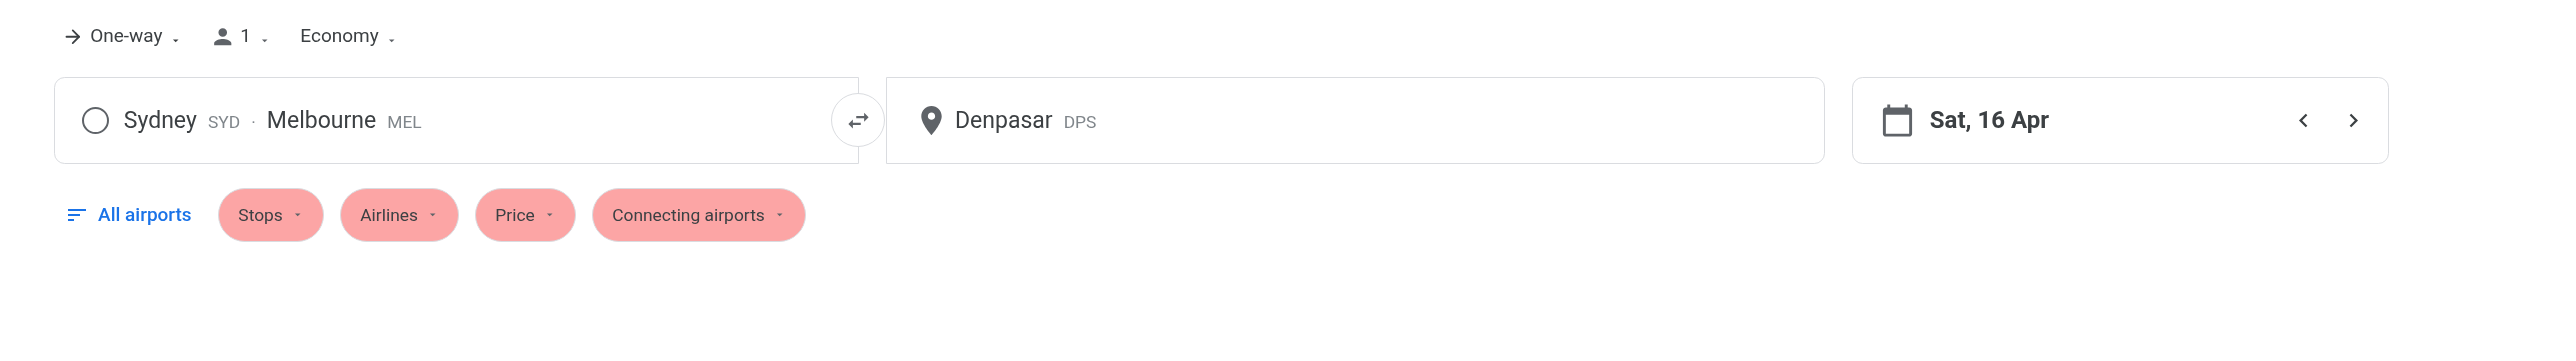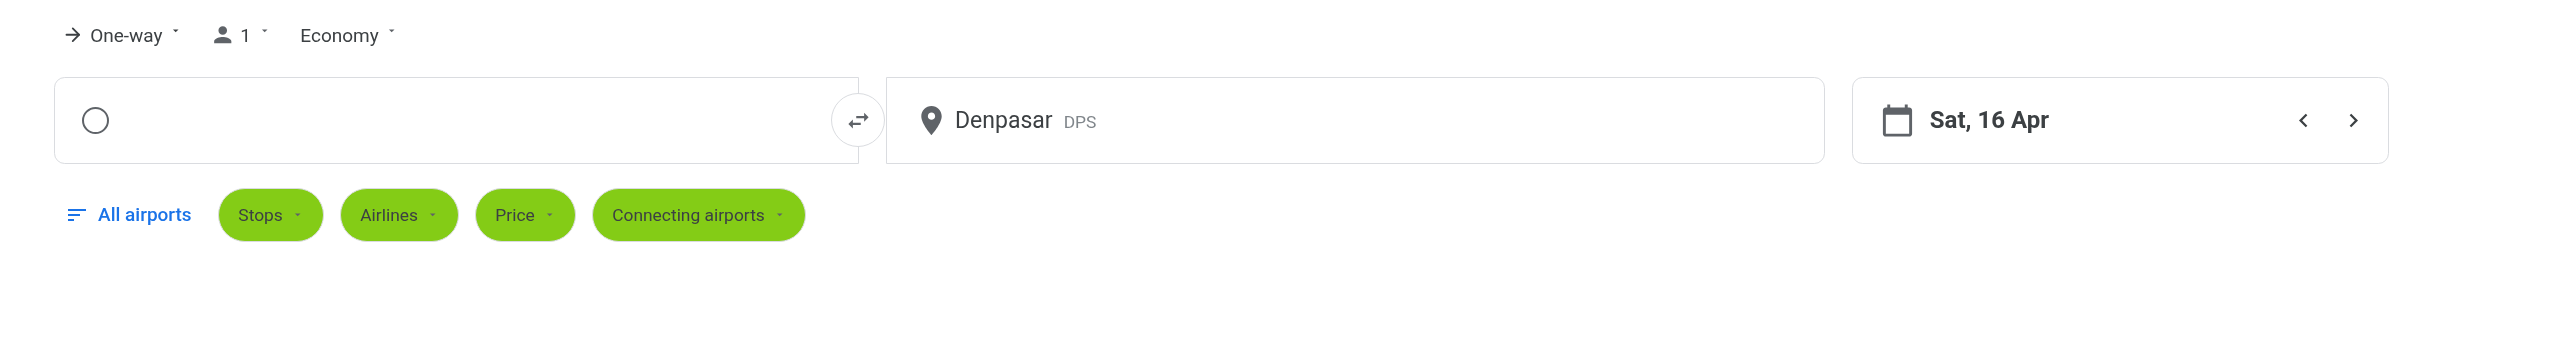--- a/index.html
+++ b/index.html
@@ -28,21 +28,21 @@
     
     .top-row {
       display: flex;
       align-items: center;
       gap: 13.4px;
       margin-bottom: 24px;
     }
 
     .top-btn {
       display: flex;
-      align-items: flex-start;
+      align-items: flex-end;
       gap: 6.7px;
       background: none;
       border: none;
       cursor: pointer;
       color: #3c4043;
       font-size: 19px;
       padding: 5.4px 8px;
       border-radius: 5.4px;
     }
 
@@ -189,21 +189,21 @@
       color: #1a73e8;
       font-size: 19px;
       font-weight: 500;
       padding: 5.4px 10.7px;
     }
 
     .filter-chip {
       display: flex;
       align-items: center;
       gap: 8px;
-      background: #84cc16;
+      background: #fca5a5;
       border: 1.3px solid #dadce0;
       border-radius: 34px;
       padding: 10.7px 19px;
       cursor: pointer;
       font-size: 17.4px;
       color: #3c4043;
       white-space: nowrap;
       height: 54px;
     }
 
@@ -269,20 +269,27 @@
       </svg>
     </button>
   </div>
 
   <div class="search-row">
 
     <div class="origin-dest-wrapper">
       <div class="origin-field">
 
         <div class="dot-icon"></div>
+        <span class="field-text">
+          <span>Sydney</span>
+          <span class="field-subtext" style="margin-left:5.4px">SYD</span>
+          <span class="field-subtext" style="margin: 0 5.4px">·</span>
+          <span>Melbourne</span>
+          <span class="field-subtext" style="margin-left:5.4px">MEL</span>
+        </span>
       </div>
 
       <button class="swap-btn">
         <svg width="27" height="27" viewBox="0 0 24 24" fill="#5f6368">
           <path d="M6.99 11L3 15l3.99 4v-3H14v-2H6.99v-3zM21 9l-3.99-4v3H10v2h7.01v3L21 9z"></path>
         </svg>
       </button>
     </div>
 
     <div class="dest-wrapper">

